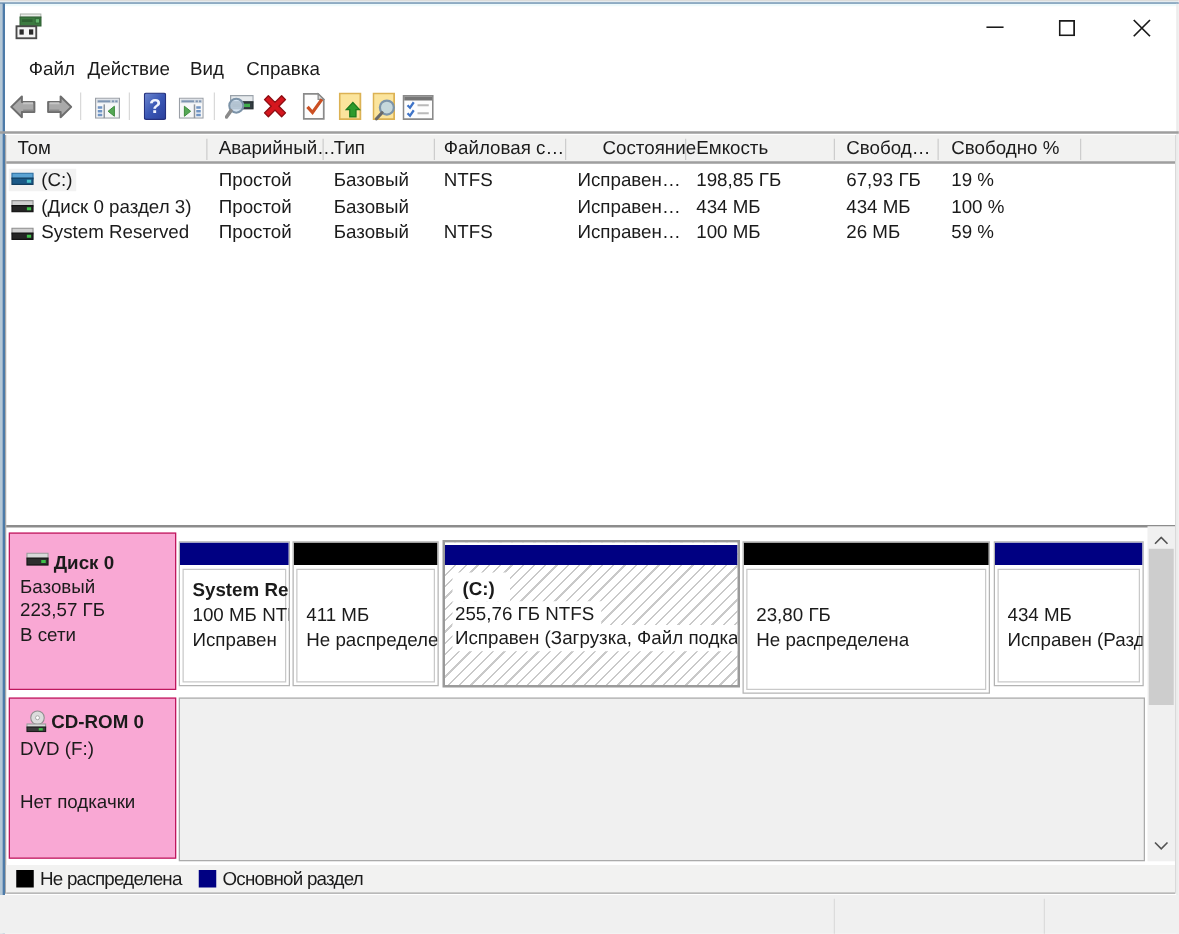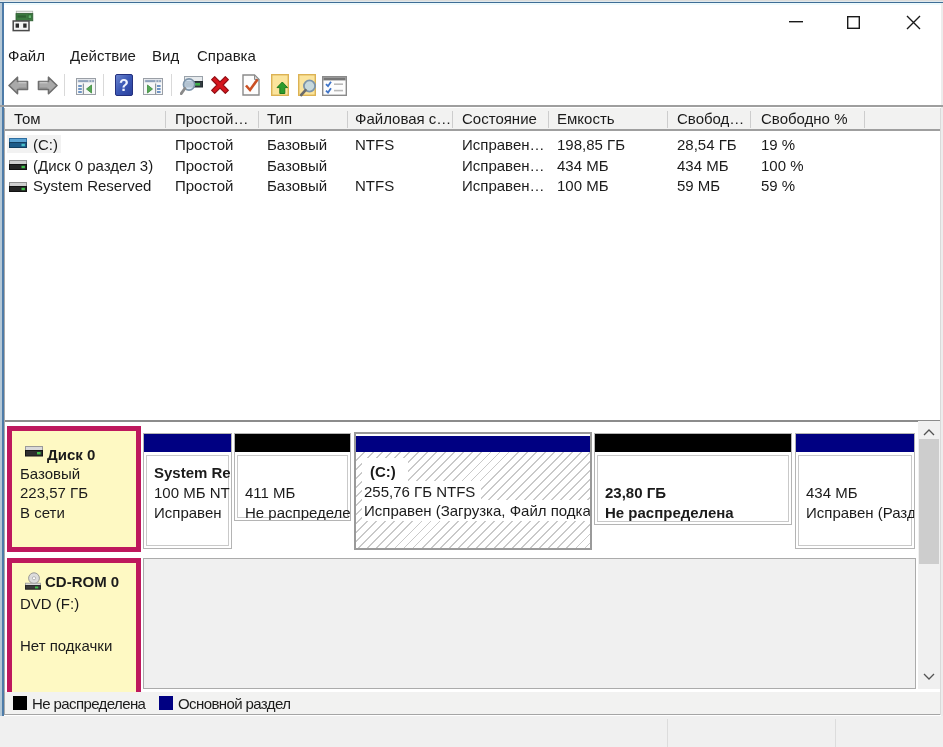--- a/index.html
+++ b/index.html
@@ -28,21 +28,21 @@
   #lhdr { left:5px; top:108px; width:935px; height:23px; background:#f2f2f1; border-bottom:2px solid #9f9f9f; }
   .hsep { top:111px; width:1px; height:17px; background:#cdcdcd; }
   .htxt { top:110px; height:17px; line-height:17px; }
   .rtxt { height:17px; line-height:17px; }
   
   #paneL { left:4px; top:108px; width:1px; height:607px; background:#a9a9a9; }
   #paneR { left:940px; top:108px; width:1px; height:607px; background:#d9d9d9; }
   
   #split { left:5px; top:420px; width:935px; height:2px; background:#8c8c8c; }
   
-  .dpanel { left:7px; width:134px; background:#fef9c3; border:5px solid #be185d; }
+  .dpanel { left:7px; width:134px; background:#f9a8d4; border:1px solid #be185d; }
   .pbox { background:#fff; border:1px solid #b4b4b4; overflow:hidden; }
   .band { position:absolute; left:0; top:0; right:0; height:18px; }
   .inb { position:absolute; left:2px; right:2px; top:21px; bottom:2px; border:1px solid #c9c9c9; }
   .navy { background:#000082; }
   .blk { background:#000; }
   .pl1 { position:absolute; left:10px; top:29px; height:19px; line-height:19px; font-weight:bold; white-space:nowrap; overflow:hidden; }
   .pl2 { position:absolute; left:10px; top:49px; height:19px; line-height:19px; white-space:nowrap; overflow:hidden; }
   .pl3 { position:absolute; left:10px; top:69px; height:19px; line-height:19px; white-space:nowrap; overflow:hidden; }
   
   #sbar { left:918px; top:421px; width:22px; height:268px; background:#f0f0f0; }
@@ -82,21 +82,21 @@
   <svg class="abs" style="left:789px; top:21px;" width="14" height="2">
       <rect width="14" height="1.4" fill="#1a1a1a"></rect>
     </svg>
   <svg class="abs" style="left:847px; top:16px;" width="13" height="13">
       <rect x="0.7" y="0.7" width="11.6" height="11.6" fill="none" stroke="#1a1a1a" stroke-width="1.4"></rect>
     </svg>
   <svg class="abs" style="left:906px; top:15px;" width="15" height="15">
       <path d="M1 1 L14 14 M14 1 L1 14" stroke="#1a1a1a" stroke-width="1.4"></path>
     </svg>
 
-  <div class="abs menu nw" style="left:8px;">Файл</div>
+  <div class="abs menu nw" style="left:23px;">Файл</div>
   <div class="abs menu nw" style="left:70px;">Действие</div>
   <div class="abs menu nw" style="left:152px;">Вид</div>
   <div class="abs menu nw" style="left:197px;">Справка</div>
 
   <svg class="abs" style="left:8px; top:76px;" width="21" height="19" viewBox="0 0 21 19">
     <path d="M9.5 1.2 L9.5 5.5 L19.5 5.5 L19.5 13.5 L9.5 13.5 L9.5 17.8 L1 9.5 Z" fill="#a9a9a9" stroke="#6e6e6e" stroke-width="1.6" stroke-linejoin="round"></path>
     <path d="M10.5 6.6 L18.4 6.6" stroke="#c6c6c6" stroke-width="1.6"></path>
     <path d="M10.5 12.3 L18.4 12.3" stroke="#8a8a8a" stroke-width="1.4"></path>
   </svg>
 
@@ -190,24 +190,24 @@
   <div class="abs" id="lhdr"></div>
   <div class="abs hsep" style="left:165px;"></div>
   <div class="abs hsep" style="left:258px;"></div>
   <div class="abs hsep" style="left:347px;"></div>
   <div class="abs hsep" style="left:452px;"></div>
   <div class="abs hsep" style="left:548px;"></div>
   <div class="abs hsep" style="left:667px;"></div>
   <div class="abs hsep" style="left:750px;"></div>
   <div class="abs hsep" style="left:864px;"></div>
   <div class="abs htxt" style="left:14px;text-align:right;">Том</div>
-  <div class="abs htxt" style="left:175px;">Простой…</div>
+  <div class="abs htxt" style="left:175px;">Аварийный…</div>
   <div class="abs htxt" style="left:267px;">Тип</div>
   <div class="abs htxt" style="left:355px;text-align:center;">Файловая с…</div>
-  <div class="abs htxt" style="left:462px;text-align:right;">Состояние</div>
+  <div class="abs htxt" style="left:482px;text-align:right;">Состояние</div>
   <div class="abs htxt" style="left:557px;">Емкость</div>
   <div class="abs htxt" style="left:677px;">Свобод…</div>
   <div class="abs htxt" style="left:761px;">Свободно %</div>
 
   <div class="abs" id="paneL"></div>
   <div class="abs" id="paneR"></div>
 
   <div class="abs" style="left:7px; top:135px; width:54px; height:18px; background:#f2f2f2;"></div>
 
   <svg class="abs" style="left:9px; top:138px;" width="18" height="10" viewBox="0 0 18 10">
@@ -235,23 +235,23 @@
   <div class="abs rtxt" style="left:267px; top:157px;">Базовый</div>
   <div class="abs rtxt" style="left:267px; top:176.5px;">Базовый</div>
   <div class="abs rtxt" style="left:355px; top:136px;">NTFS</div>
   <div class="abs rtxt" style="left:355px; top:176.5px;">NTFS</div>
   <div class="abs rtxt" style="left:462px; top:136px;">Исправен…</div>
   <div class="abs rtxt" style="left:462px; top:157px;">Исправен…</div>
   <div class="abs rtxt" style="left:462px; top:176.5px;">Исправен…</div>
   <div class="abs rtxt" style="left:557px; top:136px;">198,85 ГБ</div>
   <div class="abs rtxt" style="left:557px; top:157px;">434 МБ</div>
   <div class="abs rtxt" style="left:557px; top:176.5px;">100 МБ</div>
-  <div class="abs rtxt" style="left:677px; top:136px;">28,54 ГБ</div>
+  <div class="abs rtxt" style="left:677px; top:136px;">67,93 ГБ</div>
   <div class="abs rtxt" style="left:677px; top:157px;">434 МБ</div>
-  <div class="abs rtxt" style="left:677px; top:176.5px;">59 МБ</div>
+  <div class="abs rtxt" style="left:677px; top:176.5px;">26 МБ</div>
   <div class="abs rtxt" style="left:761px; top:136px;">19 %</div>
   <div class="abs rtxt" style="left:761px; top:157px;">100 %</div>
   <div class="abs rtxt" style="left:761px; top:176.5px;text-align:center;">59 %</div>
 
   <div class="abs" id="split"></div>
 
   <div class="abs dpanel" style="top:426px; height:126px;">
     <svg class="abs" style="left:13px; top:15px;" width="18" height="11" viewBox="0 0 18 11">
       <rect x="0.5" y="0.5" width="17" height="4.5" fill="#d9d9d9" stroke="#9a9a9a" stroke-width="1"></rect>
       <rect x="0.5" y="4.5" width="17" height="5.5" fill="#2e2e2e" stroke="#151515" stroke-width="1"></rect>
@@ -263,47 +263,47 @@
     <div class="abs nw" style="left:8px; top:73px;">В сети</div>
   </div>
 
   <div class="abs pbox" style="left:143px; top:433px; width:89px; height:116px;">
     <div class="band navy"></div>
       <div class="inb"></div>
     <div class="pl1">System Reserved</div>
     <div class="pl2">100 МБ NTFS</div>
     <div class="pl3" style="max-width:71px;">Исправен (Система, Активен, Основной раздел)</div>
   </div>
-  <div class="abs pbox" style="left:234px; top:433px; width:117px; height:88px;text-decoration:underline;">
+  <div class="abs pbox" style="left:234px; top:433px; width:117px; height:116px;text-decoration:underline;">
     <div class="band blk"></div>
       <div class="inb"></div>
     <div class="pl2">411 МБ</div>
     <div class="pl3">Не распределена</div>
   </div>
   <div class="abs pbox" style="left:354px; top:432px; width:238px; height:118px; border:2px solid #9a9a9a; background:repeating-linear-gradient(135deg,#ffffff 0px,#ffffff 5.1px,#c9c9c9 5.1px,#c9c9c9 6.4px);">
     <div class="abs" style="left:0; right:0; top:0; height:2px; background:#fff;"></div>
       <div class="band navy" style="top:2px; height:16px;"></div>
     <div class="pl1" style="top:24px; left:6px; height:auto; background:#fff; padding:4px 12px 0 8px;">(C:)</div>
     <div class="pl2" style="top:47px; left:6px; height:auto; background:#fff; padding:1px 6px 0 2px;">255,76 ГБ NTFS</div>
     <div class="pl3" style="top:66px; left:6px; height:auto; background:#fff; padding:1px 6px 1px 2px; max-width:228px;">Исправен (Загрузка, Файл подкачки, Аварийный дамп</div>
   </div>
-  <div class="abs pbox" style="left:594px; top:433px; width:198px; height:92px;font-weight:bold;">
+  <div class="abs pbox" style="left:594px; top:433px; width:198px; height:122px;">
     <div class="band blk"></div>
       <div class="inb"></div>
     <div class="pl2">23,80 ГБ</div>
     <div class="pl3">Не распределена</div>
   </div>
   <div class="abs pbox" style="left:795px; top:433px; width:120px; height:116px;">
     <div class="band navy"></div>
       <div class="inb"></div>
     <div class="pl2">434 МБ</div>
     <div class="pl3">Исправен (Раздел восстановления)</div>
   </div>
 
-  <div class="abs dpanel" style="top:558px; height:157px;">
+  <div class="abs dpanel" style="top:558px; height:129px;">
     <svg class="abs" style="left:13px; top:8px;" width="17" height="20" viewBox="0 0 17 20">
       <circle cx="9" cy="7.2" r="5.4" fill="#dcdcdc" stroke="#8f8f8f" stroke-width="0.9"></circle>
       <circle cx="9" cy="7.2" r="1.6" fill="#fff" stroke="#9f9f9f" stroke-width="0.7"></circle>
       <rect x="0.5" y="12.2" width="15" height="2.8" fill="#d9d9d9" stroke="#9a9a9a" stroke-width="0.9"></rect>
       <rect x="0.5" y="14.6" width="15" height="3.6" fill="#3a3a3a" stroke="#1a1a1a" stroke-width="0.9"></rect>
       <rect x="10" y="15.5" width="3.2" height="1.9" fill="#3fc04a"></rect>
     </svg>
     <div class="abs b nw" style="left:33px; top:10px;">CD-ROM 0</div>
     <div class="abs nw" style="left:8px; top:32px;">DVD (F:)</div>
     <div class="abs nw" style="left:8px; top:74px;">Нет подкачки</div>

